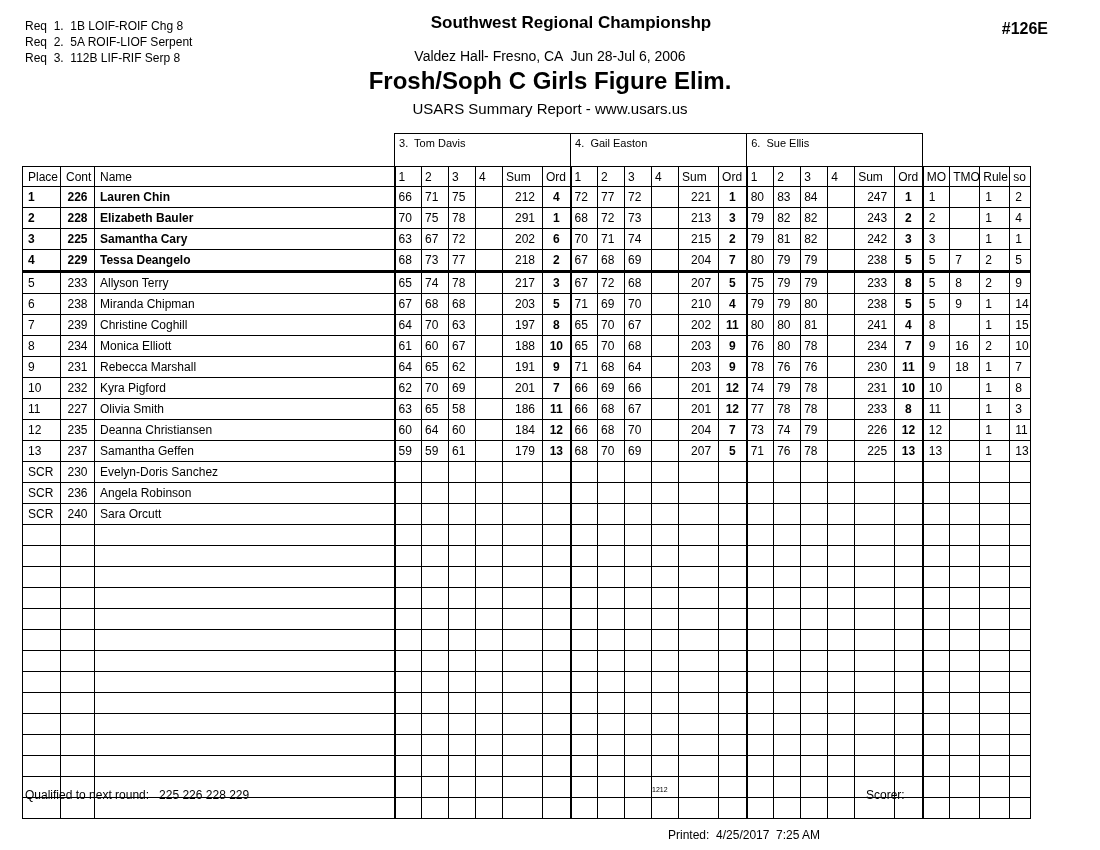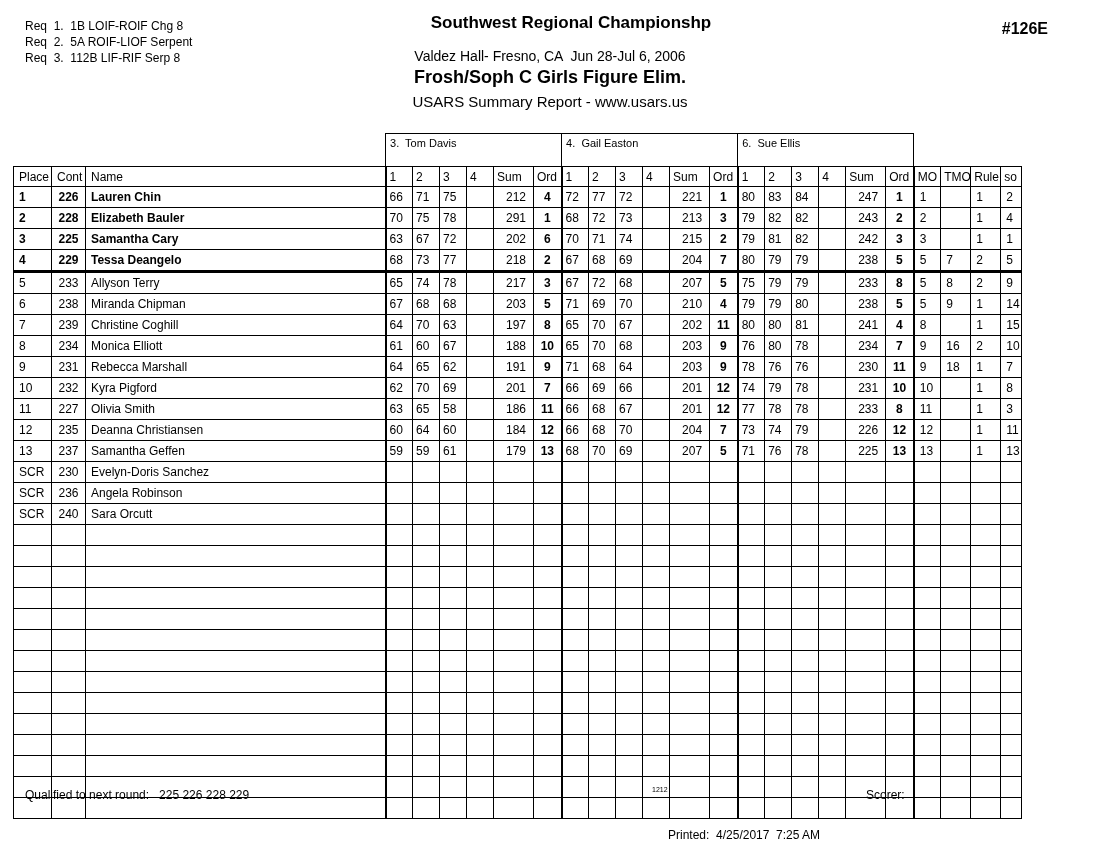--- a/index.html
+++ b/index.html
@@ -7,26 +7,26 @@
     width: 1100px; height: 850px;
     background: #ffffff; color: #000000;
     font-family: "Liberation Sans", sans-serif;
     position: relative; overflow: hidden;
   }
   .reqs { position: absolute; top: 18px; left: 25px; font-size: 12px; line-height: 16px; }
   .reqs div, .titleblock div, .footer span, td.judgebox { white-space: pre; }
   .titleblock { position: absolute; top: 13px; left: 0; width: 100%; text-align: center; }
   .title  { font-size: 17px; font-weight: bold; padding-left: 42px; }
   .venue  { font-size: 14px; margin-top: 15px; }
-  .event  { font-size: 18px; font-weight: bold; margin-top: 3px; }
+  .event  { font-size: 24px; font-weight: bold; margin-top: 3px; }
   .report { font-size: 15px; margin-top: 5px; }
   .eventnum { position: absolute; top: 20px; right: 52px; font-size: 16px; font-weight: bold; }
 
   table {
-    position: absolute; top: 133px; left: 13px;
+    position: absolute; top: 133px; left: 22px;
     border-collapse: collapse; table-layout: fixed;
     width: 1008px; font-size: 12px;
   }
   td {
     border: 1px solid #000; height: 20px;
     padding: 0 3px; overflow: hidden; white-space: nowrap;
     font-size: 12px; vertical-align: middle;
   }
   td.nb { border: none; }
   td.judgebox { font-size: 11px; height: 26px; vertical-align: top; padding: 3px 4px; }

